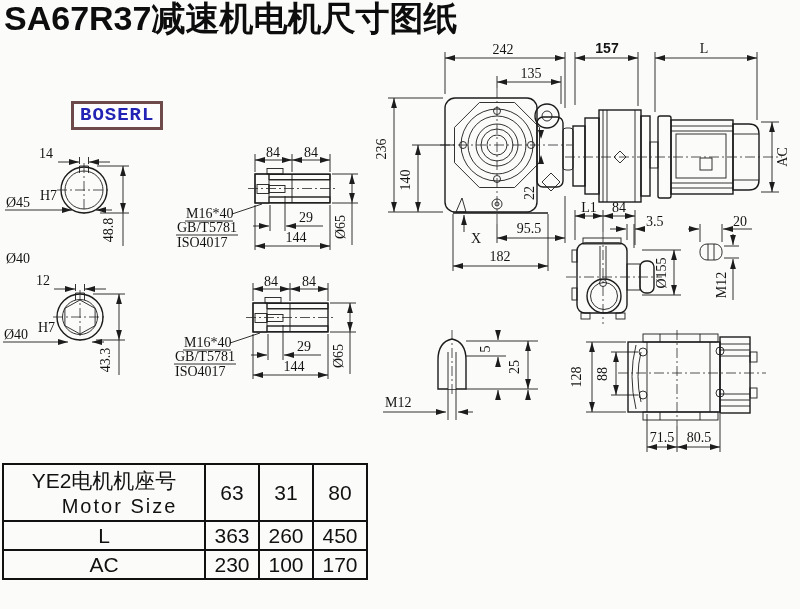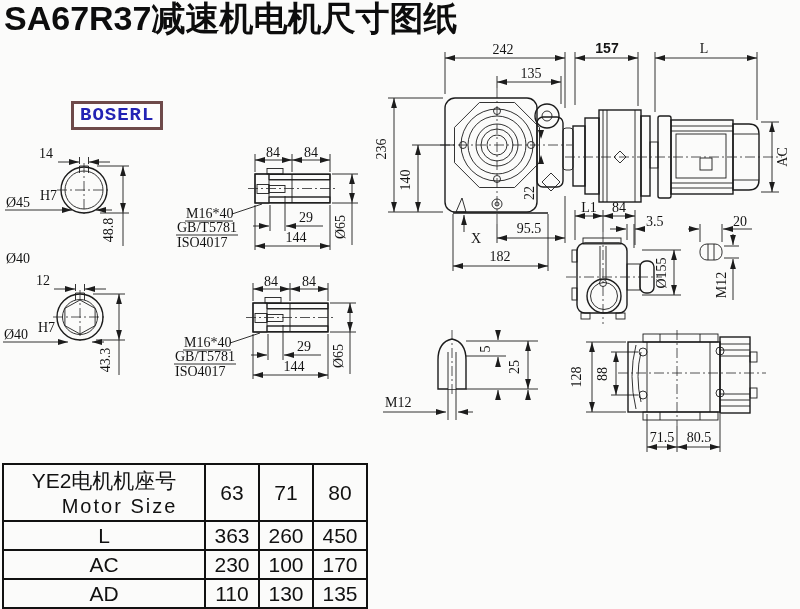--- a/index.html
+++ b/index.html
@@ -399,35 +399,29 @@
 </svg>
 
 <table class="spec">
   <tbody>
       <tr>
     <td class="hcell">
       <div class="hcn">YE2电机机座号</div>
       <div class="hen">Motor Size</div>
     </td>
     <td class="szcell">63</td>
-    <td class="szcell">71</td>
+    <td class="szcell">31</td>
     <td class="szcell">80</td>
   </tr>
   <tr>
     <td class="vcell">L</td>
     <td class="vcell">363</td>
     <td class="vcell">260</td>
     <td class="vcell">450</td>
   </tr>
   <tr>
     <td class="vcell">AC</td>
     <td class="vcell">230</td>
     <td class="vcell">100</td>
     <td class="vcell">170</td>
   </tr>
-  <tr>
-    <td class="vcell">AD</td>
-    <td class="vcell">110</td>
-    <td class="vcell">130</td>
-    <td class="vcell">135</td>
-  </tr>
 </tbody>
   </table>
 
 </body></html>

